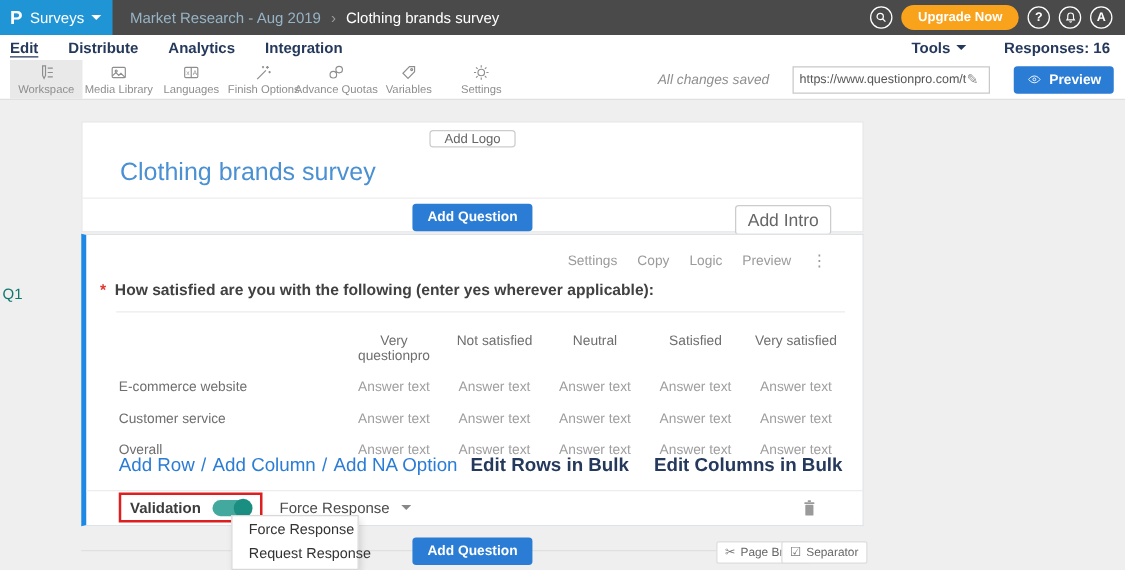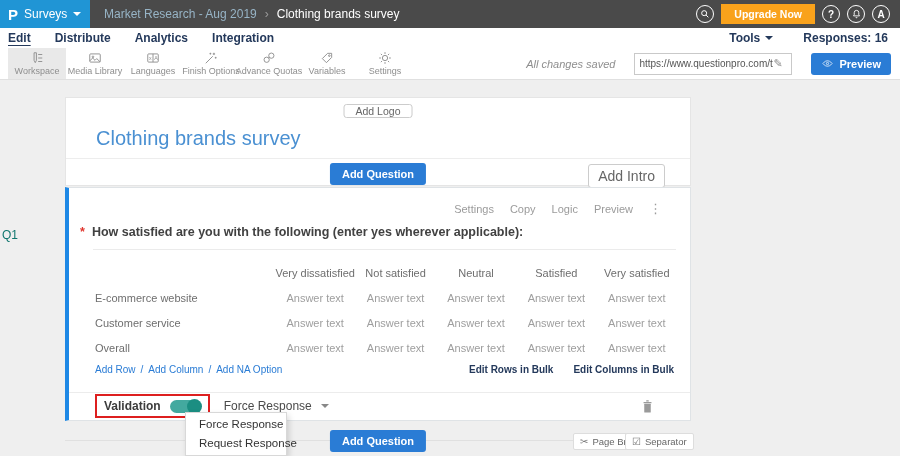--- a/index.html
+++ b/index.html
@@ -11,21 +11,21 @@
   .brand { width:90px; height:28px; background:#2095d5; color:#fff; display:flex; align-items:center; padding:0 8px; gap:6px; cursor:pointer; }
   .brand-logo { font-size:15px; font-weight:bold; color:#fff; }
   .brand-name { font-size:12px; }
   .caret-down { width:0; height:0; border-left:4px solid transparent; border-right:4px solid transparent; border-top:4px solid currentColor; display:inline-block; }
   .breadcrumb { margin-left:14px; display:flex; align-items:center; gap:8px; font-size:12px; }
   .bc-parent { color:#97b4c6; }
   .bc-sep { color:#9a9a9a; font-size:12px; }
   .bc-current { color:#fff; }
   .topbar-right { margin-left:auto; display:flex; align-items:center; gap:7px; padding-right:10px; }
   .circle-btn { width:18px; height:18px; border:1.5px solid #fff; border-radius:50%; display:flex; align-items:center; justify-content:center; color:#fff; font-size:10px; font-weight:bold; cursor:pointer; }
-  .upgrade-btn { background:#f9a21b; color:#fff; font-size:10.5px; font-weight:bold; padding:4px 13px; border-radius:0; cursor:pointer; }
+  .upgrade-btn { background:#f9a21b; color:#fff; font-size:10.5px; font-weight:bold; padding:4px 13px; border-radius:10px; cursor:pointer; }
 
   
   .subnav { position:absolute; top:28px; left:0; right:0; height:20px; background:#fff; display:flex; align-items:center; font-size:12px; color:#24395b; font-weight:bold; }
   .nav-tabs { display:flex; gap:24px; padding-left:8px; }
   .nav-tab { cursor:pointer; }
   .nav-tab.active { text-decoration:underline; text-underline-offset:3px; }
   .subnav-right { margin-left:auto; display:flex; align-items:center; gap:30px; padding-right:12px; }
   .tools-dd { display:flex; align-items:center; gap:5px; cursor:pointer; }
   .tools-dd .caret-down { border-top-color:#24395b; }
 
@@ -64,21 +64,21 @@
   .q-text-row { position:absolute; top:37px; left:11px; font-size:12.5px; font-weight:bold; color:#414141; display:flex; gap:7px; }
   .req-star { color:#e0372f; }
   .q-underline { position:absolute; top:61px; left:24px; right:14px; border-top:1px solid #ebebeb; }
 
   .matrix { position:absolute; top:72px; left:26px; width:582px; display:grid; grid-template-columns:180px repeat(5,1fr); }
   .m-cell { font-size:11px; text-align:center; padding:7px 0 6px 0; color:#6e6e6e; }
   .m-head { color:#6e6e6e; }
   .m-rowlabel { text-align:left; color:#6e6e6e; }
   .m-answer { color:#9e9e9e; cursor:text; }
 
-  .links-row { position:absolute; top:176px; left:26px; right:16px; display:flex; justify-content:space-between; font-size:10px; }
+  .links-row { position:absolute; top:176px; left:26px; right:16px; display:flex; justify-content:space-between; font-size:15px; }
   .links-left { color:#2a7cd5; display:flex; gap:5px; }
   .links-left span { cursor:pointer; }
   .links-right { display:flex; gap:20px; color:#24395b; font-weight:bold; }
   .links-right span { cursor:pointer; }
 
   .qb-divider { position:absolute; top:204px; left:0; right:0; border-top:1px solid #ececec; }
   .validation-row { position:absolute; top:204px; bottom:0; left:0; right:0; display:flex; align-items:center; }
   .red-box { margin-left:26px; border:2px solid #dd1f1f; display:flex; align-items:center; gap:9px; padding:3px 7px; }
   .validation-label { font-size:12px; font-weight:bold; color:#3c3c3c; }
   .toggle { position:relative; width:31px; height:13px; border-radius:7px; background:#43a99f; cursor:pointer; }
@@ -258,21 +258,21 @@
     </div>
 
     <div class="q-text-row">
       <span class="req-star">*</span>
       <span>How satisfied are you with the following (enter yes wherever applicable):</span>
     </div>
     <div class="q-underline"></div>
 
     <div class="matrix">
       <span class="m-cell"></span>
-      <span class="m-cell m-head">Very dissatisfied</span>
+      <span class="m-cell m-head">Very questionpro</span>
       <span class="m-cell m-head">Not satisfied</span>
       <span class="m-cell m-head">Neutral</span>
       <span class="m-cell m-head">Satisfied</span>
       <span class="m-cell m-head">Very satisfied</span>
 
       <span class="m-cell m-rowlabel">E-commerce website</span>
       <span class="m-cell m-answer">Answer text</span>
       <span class="m-cell m-answer">Answer text</span>
       <span class="m-cell m-answer">Answer text</span>
       <span class="m-cell m-answer">Answer text</span>

